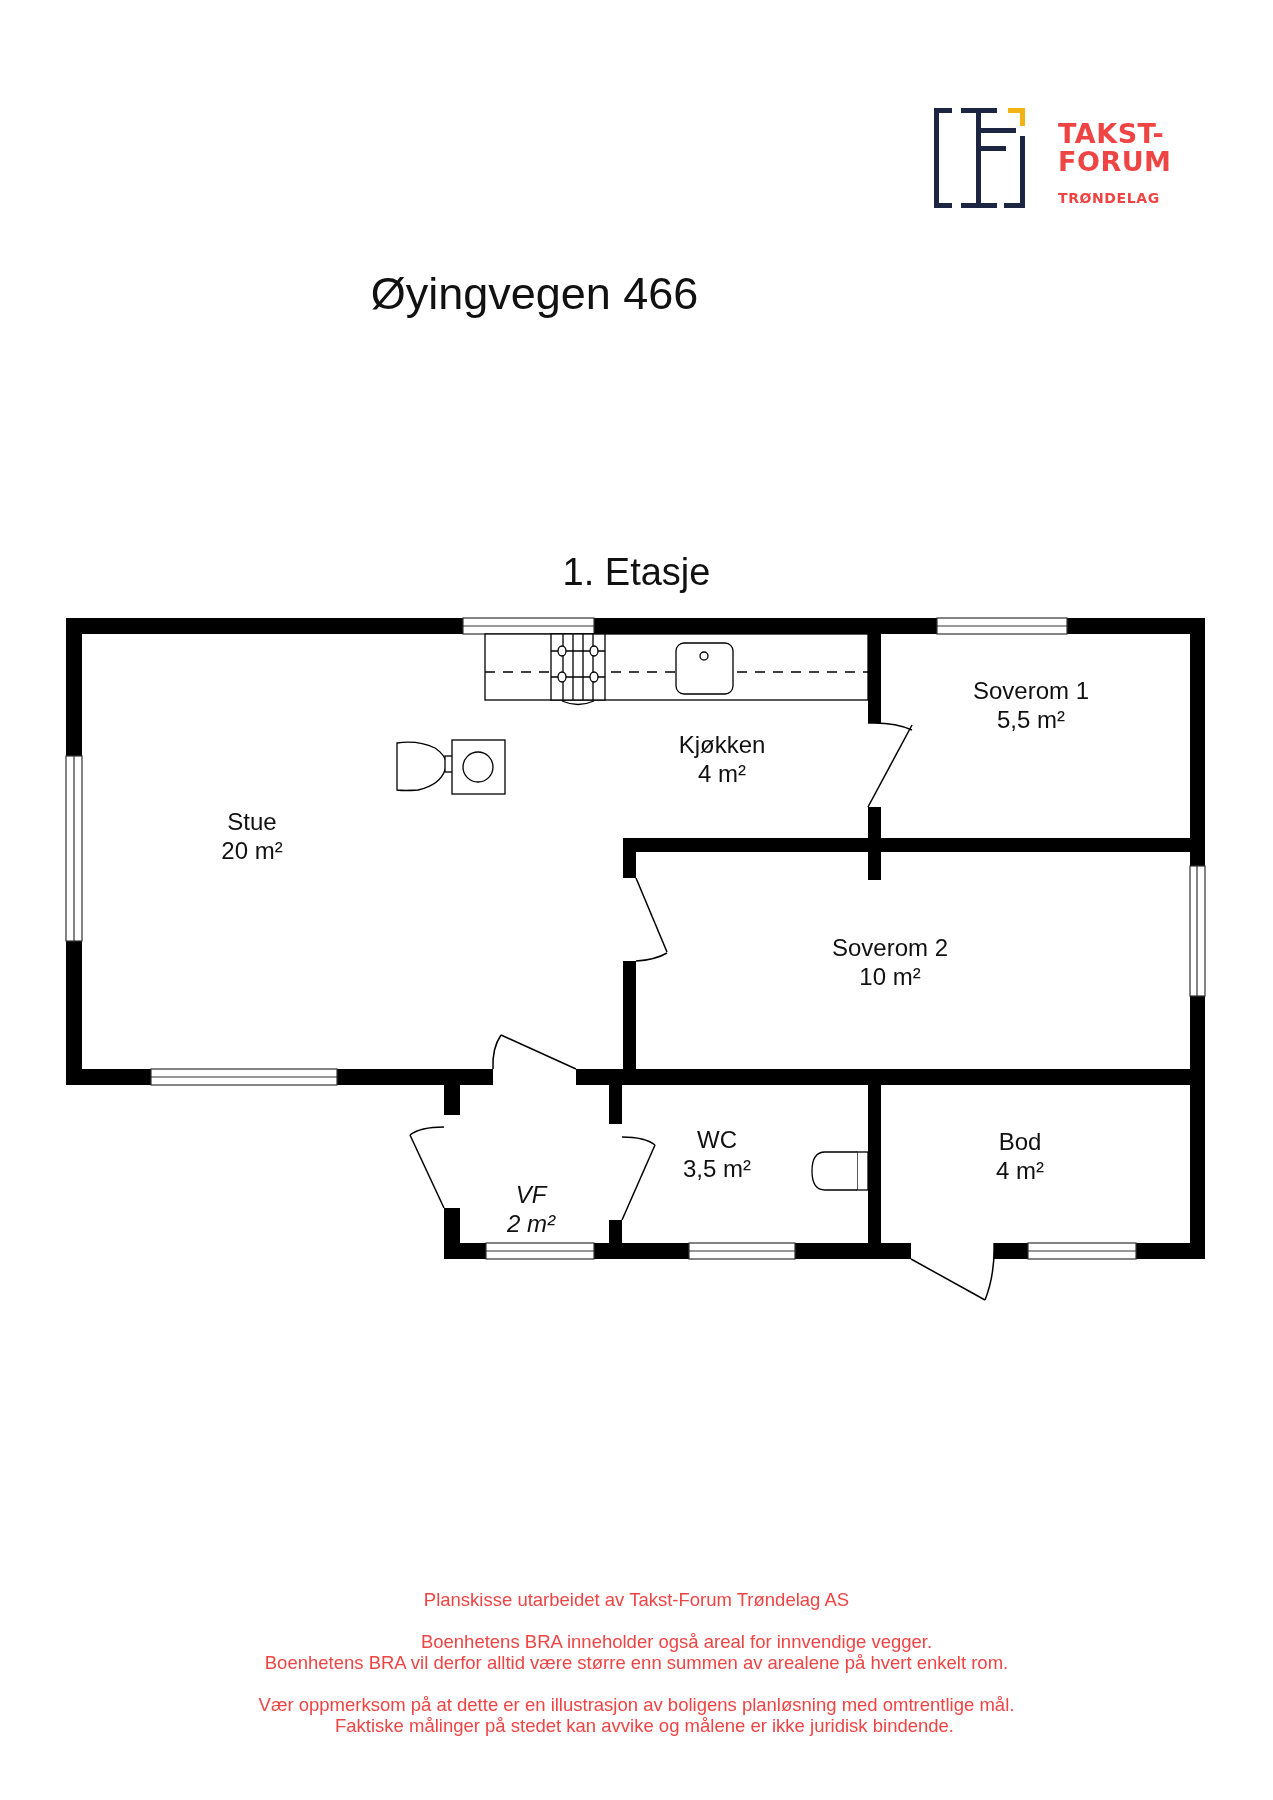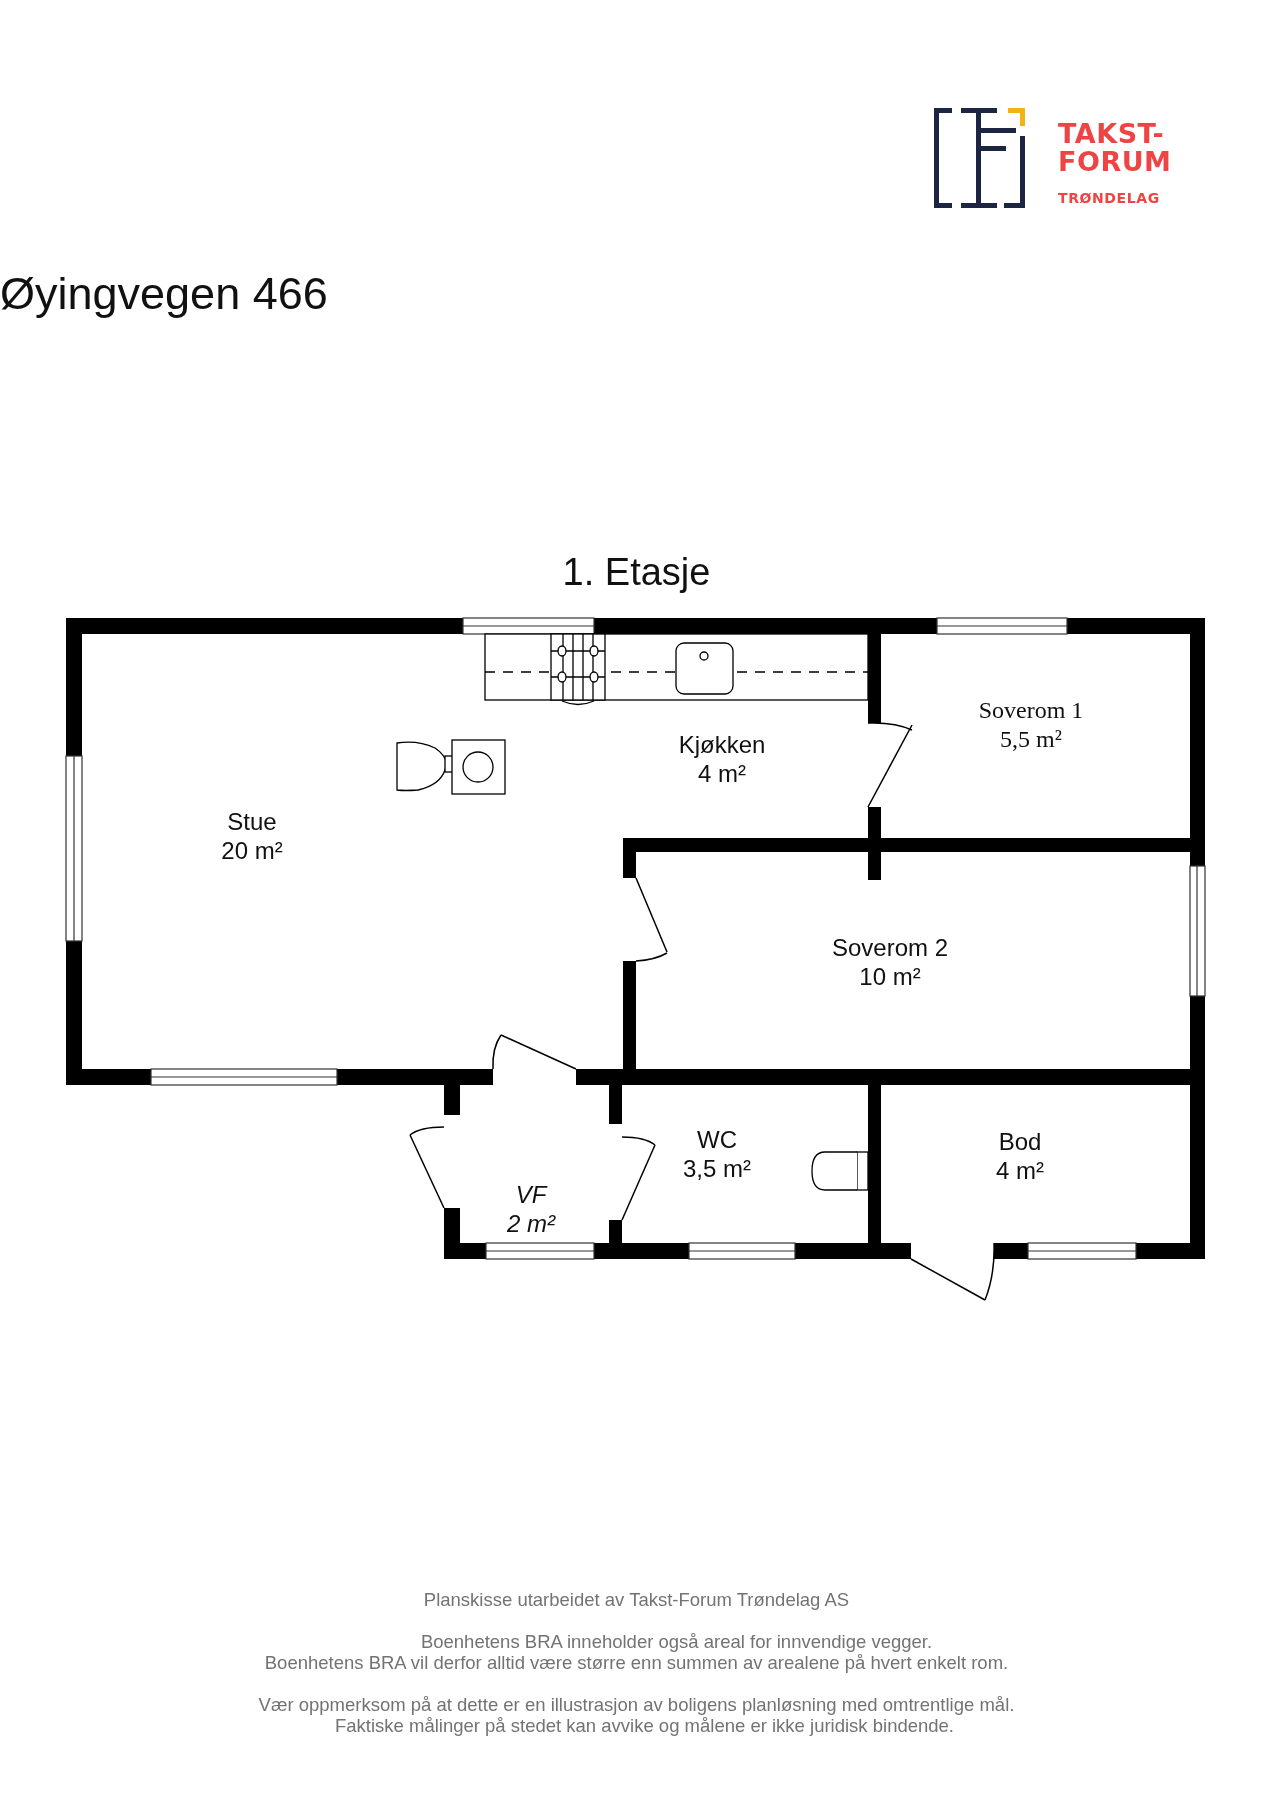--- a/index.html
+++ b/index.html
@@ -3,25 +3,25 @@
 <meta charset="utf-8">
 <style>
   html, body { margin: 0; padding: 0; background: #ffffff; }
   body { width: 1273px; height: 1800px; position: relative; overflow: hidden;
          font-family: "Liberation Sans", sans-serif; color: #111; }
   .logo { position: absolute; left: 934px; top: 106px; width: 250px; height: 104px; }
   .logo-text { position: absolute; left: 1058px; top: 120px; line-height: 1; color: #ef4444; font-family: "DejaVu Sans", sans-serif; font-weight: bold; }
   .logo-line1 { font-size: 27px; letter-spacing: 0.5px; display:block; }
   .logo-line2 { font-size: 27px; letter-spacing: 0.5px; display:block; margin-top: 1px; }
   .logo-line3 { font-size: 14px; letter-spacing: 0.6px; display:block; margin-top: 16px; }
-  .title { position: absolute; left: 0; width: 1069px; top: 268px; font-size: 45px; }
+  .title { position: absolute; left: 0; width: 1069px; top: 268px; text-align: center; font-size: 45px; }
   .floor-title { position: absolute; left: 0; width: 1273px; top: 551px; text-align: center; font-size: 38px; }
   svg.plan { position: absolute; left: 0; top: 0; }
   .room-label { position: absolute; text-align: center; font-size: 24px; line-height: 29px; width: 200px; }
-  .footer { position: absolute; left: 0; width: 1273px; text-align: center; font-size: 18.5px; line-height: 21px; color: #737373; }
+  .footer { position: absolute; left: 0; width: 1273px; text-align: center; font-size: 18.5px; line-height: 21px; color: #ef4444; }
 </style>
 </head>
 <body>
 
 <svg class="logo" viewBox="0 0 250 104" width="250" height="104">
   <g fill="#1c2541">
 
     <rect x="0" y="2" width="5" height="100"></rect>
     <rect x="0" y="2" width="18" height="5"></rect>
     <rect x="0" y="97" width="18" height="5"></rect>
@@ -171,21 +171,21 @@
 </svg>
 
 <div class="room-label" style="left:152px; top:807px;">
   <div>Stue</div>
   <div>20 m²</div>
 </div>
 <div class="room-label" style="left:622px; top:730px;">
   <div>Kjøkken</div>
   <div>4 m²</div>
 </div>
-<div class="room-label" style="left:931px; top:696px;font-family:Liberation Serif, serif;">
+<div class="room-label" style="left:931px; top:676px;">
   <div>Soverom 1</div>
   <div>5,5 m²</div>
 </div>
 <div class="room-label" style="left:790px; top:933px;">
   <div>Soverom 2</div>
   <div>10 m²</div>
 </div>
 <div class="room-label" style="left:431px; top:1180px;font-style:italic;">
   <div>VF</div>
   <div>2 m²</div>

